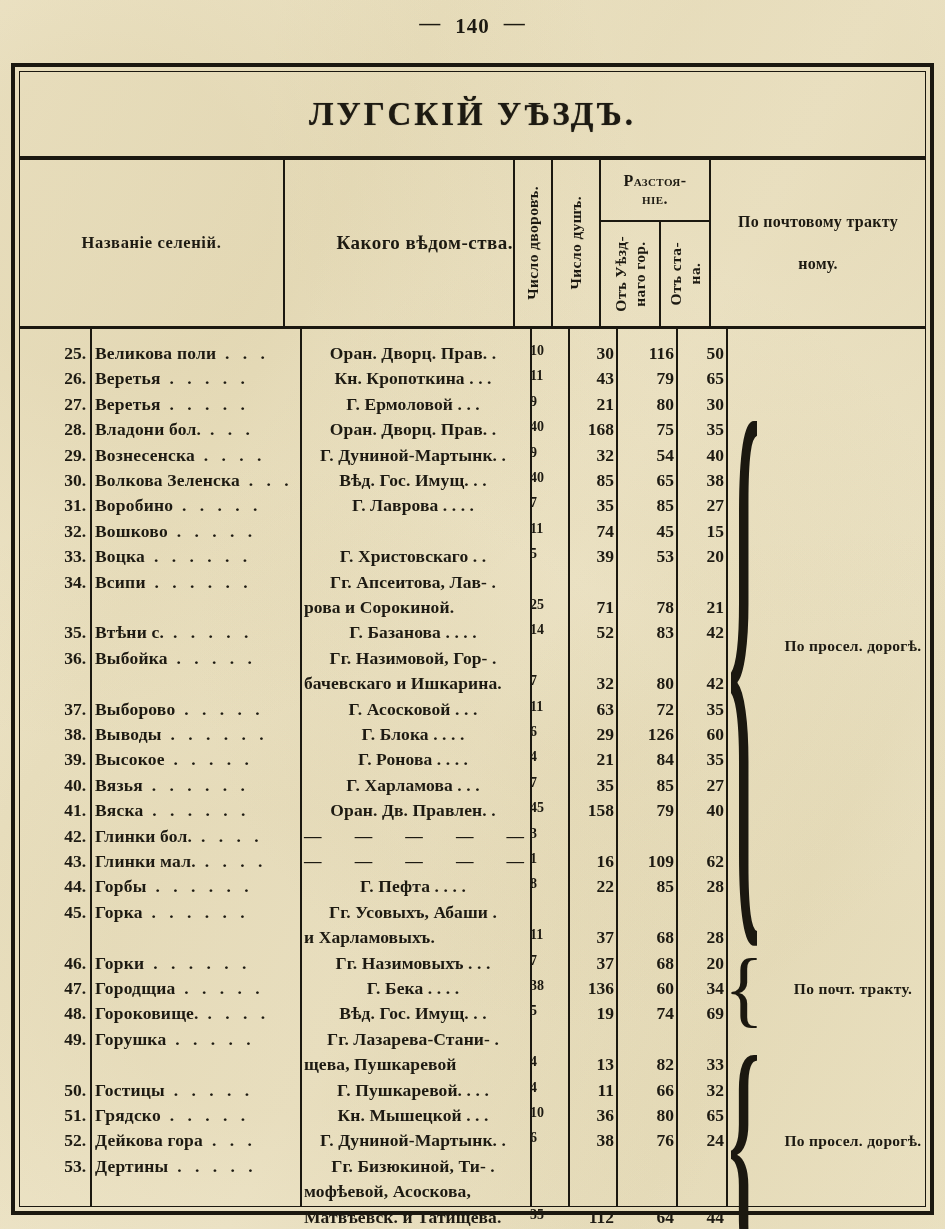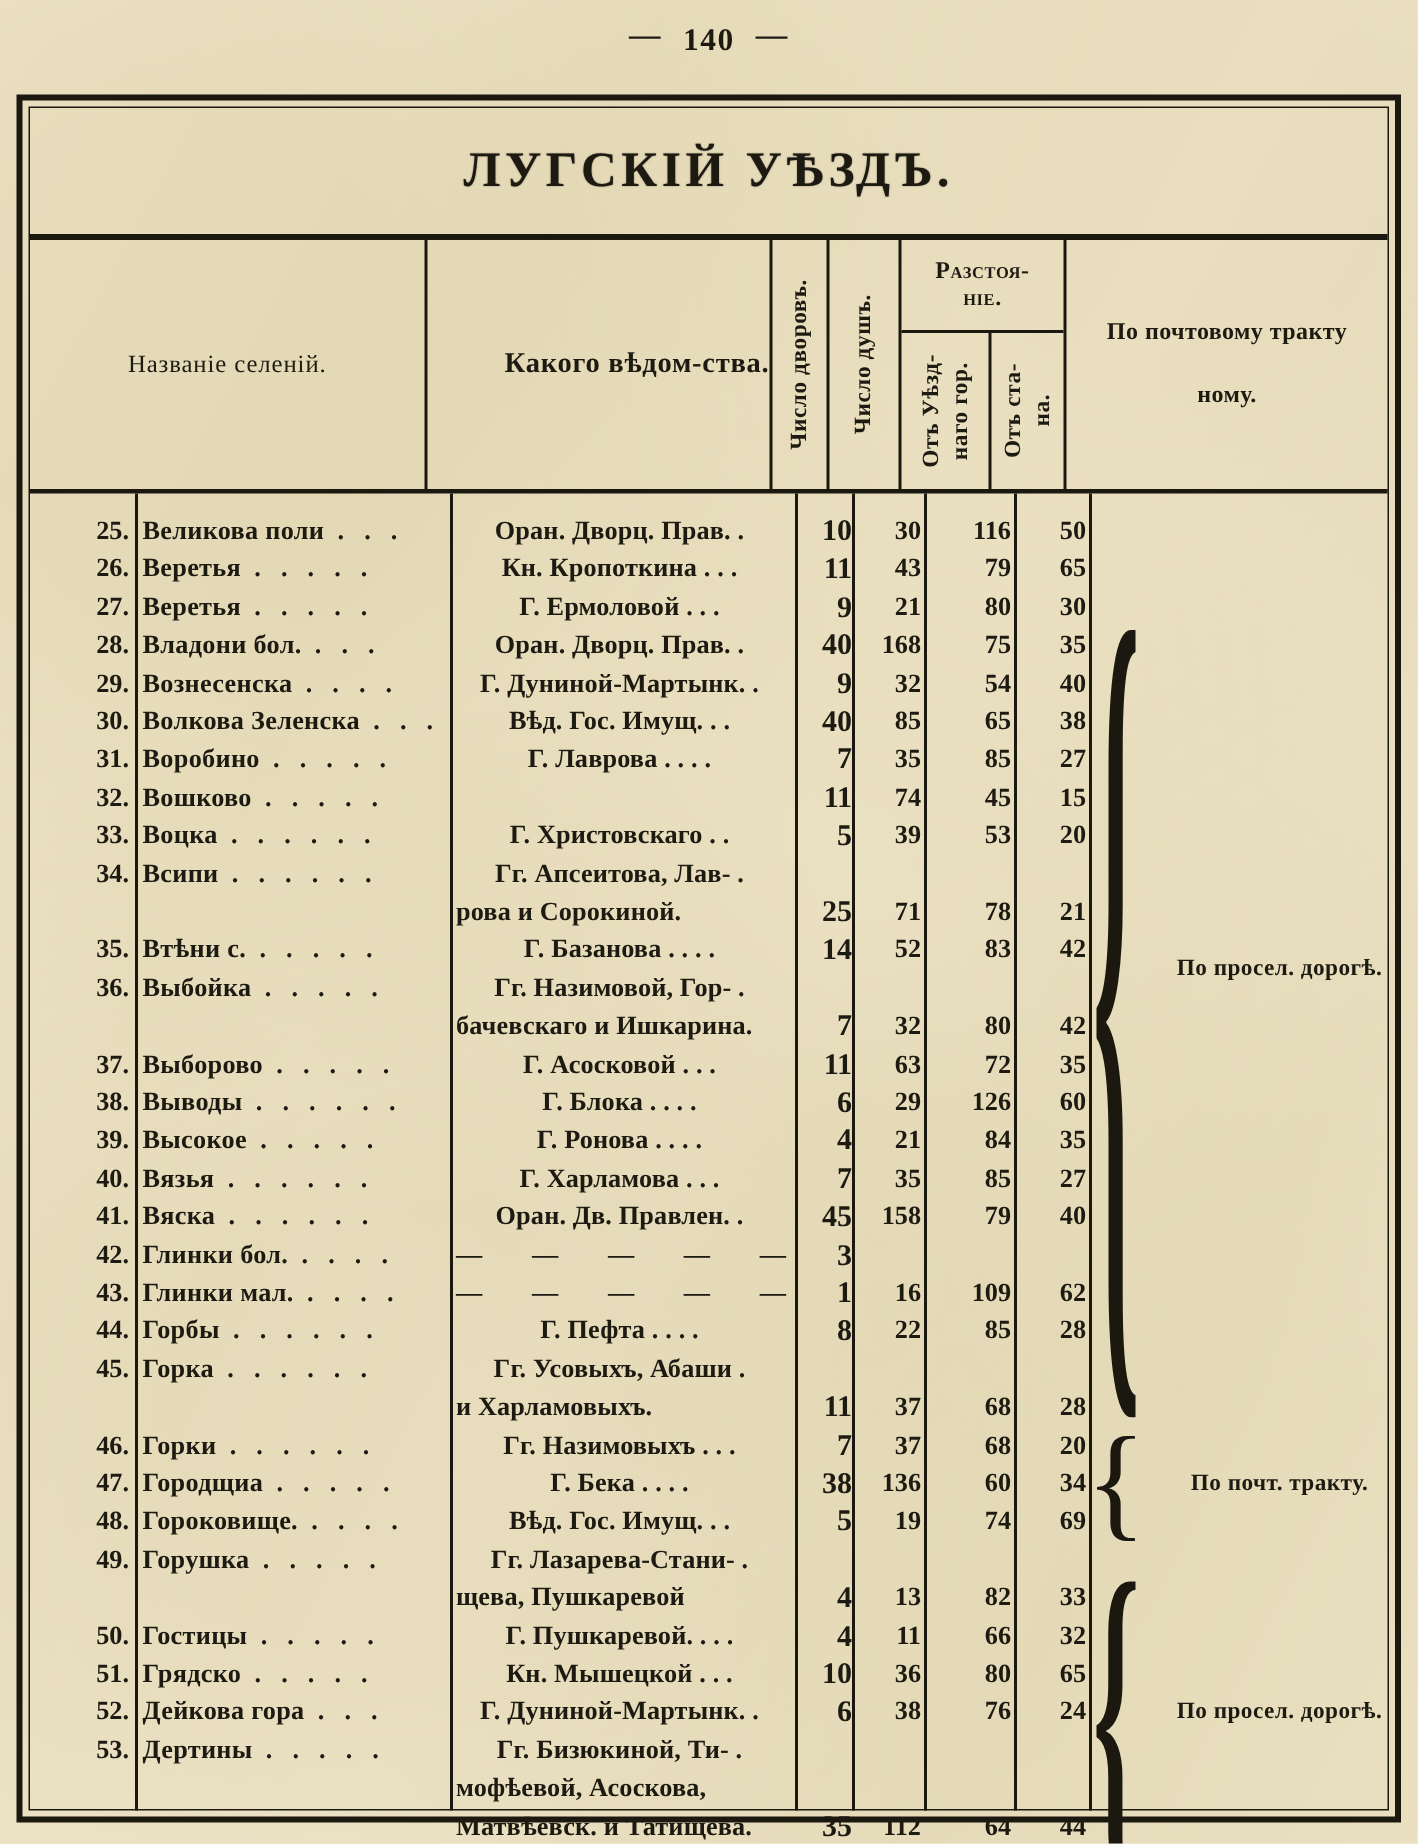--- a/index.html
+++ b/index.html
@@ -76,21 +76,21 @@
   }
   .vline{position:absolute;width:2px;background:#1b1810;}
   .hline{position:absolute;height:2px;background:#1b1810;}
 
   .hc{position:absolute;box-sizing:border-box;display:flex;}
   .hc-name{
     left:0;top:0;width:263px;height:166px;
     align-items:center;justify-content:center;
   }
   .hc-name span{
-    font-size:16.5px;font-weight:400;letter-spacing:.6px;
+    font-size:16.5px;font-weight:700;letter-spacing:.6px;
   }
   .hc-dept{
     left:265px;top:0;width:228px;height:166px;
     flex-direction:row;align-items:center;justify-content:flex-end;
     text-align:center;
   }
   .hc-dept span{font-size:19px;font-weight:700;letter-spacing:.5px;line-height:2.25;}
 
   .vert{
     writing-mode:vertical-rl;
@@ -135,21 +135,21 @@
     left:58px;width:200px;text-align:left;
     font-size:17.5px;font-weight:700;letter-spacing:.2px;
   }
   .c-name .lead{letter-spacing:4.5px;color:#1d1a12;font-weight:700;}
   .c-dept{
     left:265px;width:222px;
     font-size:17.5px;font-weight:700;letter-spacing:.1px;
   }
   .c-dept.ctr{text-align:center;}
   .c-dept.full{text-align:left;left:267px;width:222px;}
-  .c-dv{left:493px;width:38px;text-align:right;font-size:20px;font-weight:700;}
+  .c-dv{left:493px;width:38px;font-size:14px;font-weight:700;}
   .c-ds{left:533px;width:44px;text-align:right;font-size:17.5px;font-weight:700;}
   .c-da{left:579px;width:58px;text-align:right;font-size:17.5px;font-weight:700;}
   .c-db{left:641px;width:46px;text-align:right;font-size:17.5px;font-weight:700;}
 
   .dashrow{
     left:267px;width:220px;
     display:flex;justify-content:space-between;align-items:center;
     font-size:17.5px;font-weight:700;
   }
   .dashrow i{font-style:normal;}

